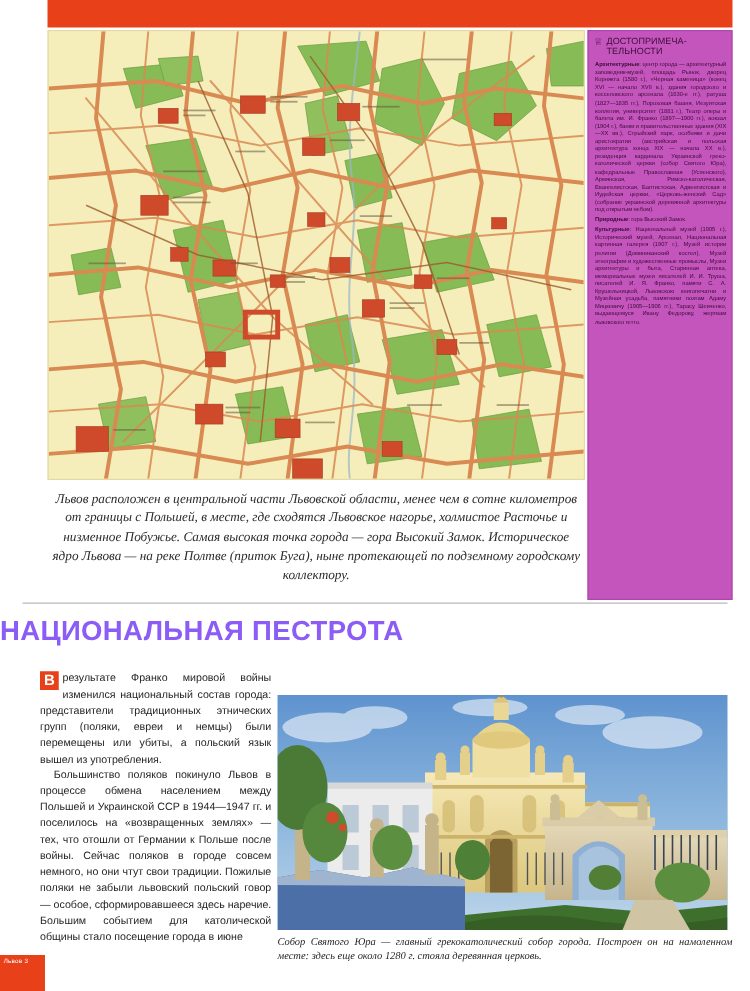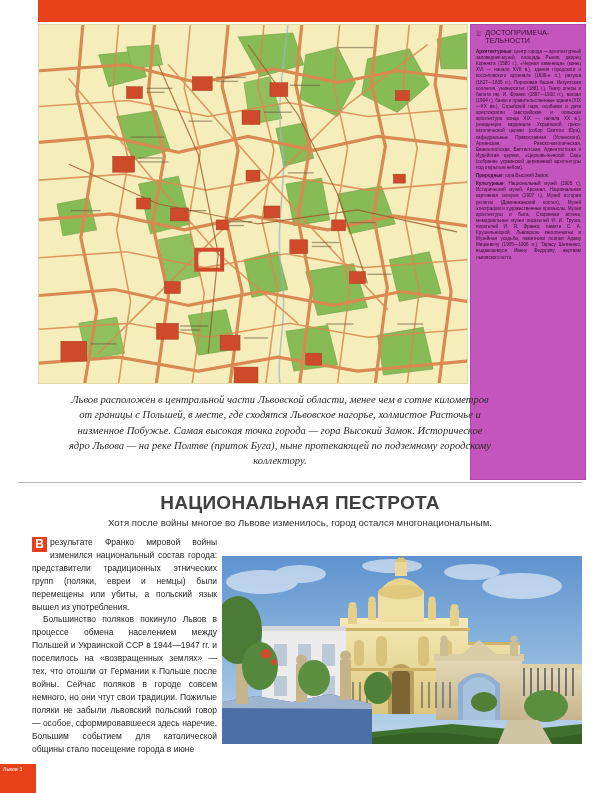--- a/index.html
+++ b/index.html
@@ -47,33 +47,33 @@
     word-spacing: -0.2px;
   }
   .sb-para b { font-weight: bold; }
   .sb-bullet { font-size: 4.6px; }
 
   
   .intro {
     position: absolute; left: 40px; top: 392px; width: 426px;
     font-family: "Liberation Serif", serif;
     font-style: italic; font-size: 10.6px; line-height: 1.44;
-    color: #2b2b2b; text-align: center; margin-left: 27px;
+    color: #2b2b2b; text-align: center;
   }
 
   
   .rule {
     position: absolute; left: 18px; top: 482px; width: 564px; height: 1px;
     background: #b9b9b9;
   }
 
   
   .sec-title {
     position: absolute; left: 0; top: 492px; width: 600px;
-    text-align: center; font-size: 19px; color: #404040;
+    text-align: left; font-size: 22px; color: #8b5cf6;
     letter-spacing: .3px;
   }
   .sec-sub {
     position: absolute; left: 60px; top: 517px; width: 480px;
     text-align: center; font-size: 9.6px; color: #303030; line-height: 1.3;
   }
 
   
   .col {
     position: absolute; left: 32px; top: 536px; width: 185px;
@@ -261,21 +261,20 @@
         <b class="sb-bullet">Культурные</b><span>: Национальный музей (1905 г.), Исторический музей, Арсенал, Национальная картинная галерея (1907 г.), Музей истории религии (Доминиканский костел), Музей этнографии и художественные промыслы, Музеи архитектуры и быта, Старинная аптека, мемориальные музеи писателей И. И. Труша, писателей И. Я. Франко, памяти С. А. Крушельницкой, Львовскою книгопечатни и Музейная усадьба, памятники поэтам Адаму Мицкевичу (1905—1906 гг.), Тарасу Шевченко, выдающемуся Ивану Федорову, жертвам львовского гетто.</span>
       </p>
     </div>
   </aside>
 
   <div class="intro">Львов расположен в центральной части Львовской области, менее чем в сотне километров от границы с Польшей, в месте, где сходятся Львовское нагорье, холмистое Расточье и низменное Побужье. Самая высокая точка города — гора Высокий Замок. Историческое ядро Львова — на реке Полтве (приток Буга), ныне протекающей по подземному городскому коллектору.</div>
 
   <div class="rule"></div>
 
   <h1 class="sec-title">НАЦИОНАЛЬНАЯ ПЕСТРОТА</h1>
-  <div class="sec-sub">Хотя после войны многое во Львове изменилось, город остался многонациональным.</div>
 
   <div class="col">
     <p class="first">
       <span class="dropcap">В</span><span>результате Франко мировой войны изменился национальный состав города: представители традиционных этнических групп (поляки, евреи и немцы) были перемещены или убиты, а польский язык вышел из употребления.</span>
     </p>
     <p>Большинство поляков покинуло Львов в процессе обмена населением между Польшей и Украинской ССР в 1944—1947 гг. и поселилось на «возвращенных землях» — тех, что отошли от Германии к Польше после войны. Сейчас поляков в городе совсем немного, но они чтут свои традиции. Пожилые поляки не забыли львовский польский говор — особое, сформировавшееся здесь наречие. Большим событием для католической общины стало посещение города в июне</p>
   </div>
 
   <figure class="photo">
     <svg viewBox="0 0 360 188" preserveAspectRatio="none">
@@ -410,18 +409,19 @@
         <circle cx="52" cy="106" r="3"></circle>
       </g>
 
       <path d="M150,176 L230,168 L300,174 L360,168 L360,188 L150,188 Z" fill="#3f6f2c"></path>
       <path d="M150,182 Q200,172 250,180 Q300,188 360,178 L360,188 L150,188 Z" fill="#355f25"></path>
 
       <path d="M286,164 L316,164 L330,188 L276,188 Z" fill="#cfc4a4"></path>
     </svg>
   </figure>
 
+  <div class="photo-cap">Собор Святого Юра — главный грекокатолический собор города. Построен он на намоленном месте: здесь еще около 1280 г. стояла деревянная церковь.</div>
 
   <div class="page-tab">
     <span>Львов 3</span>
   </div>
 
 </div>
 
 </body></html>

